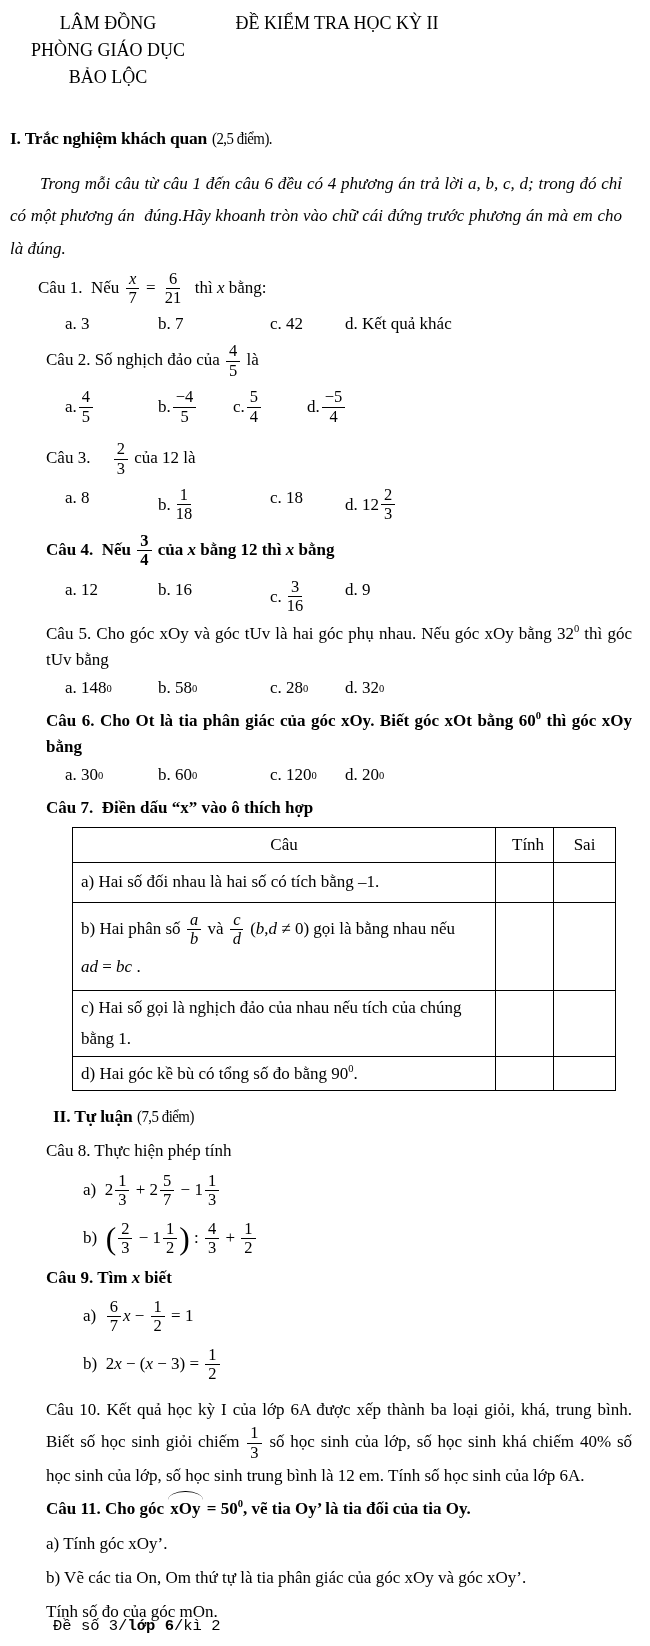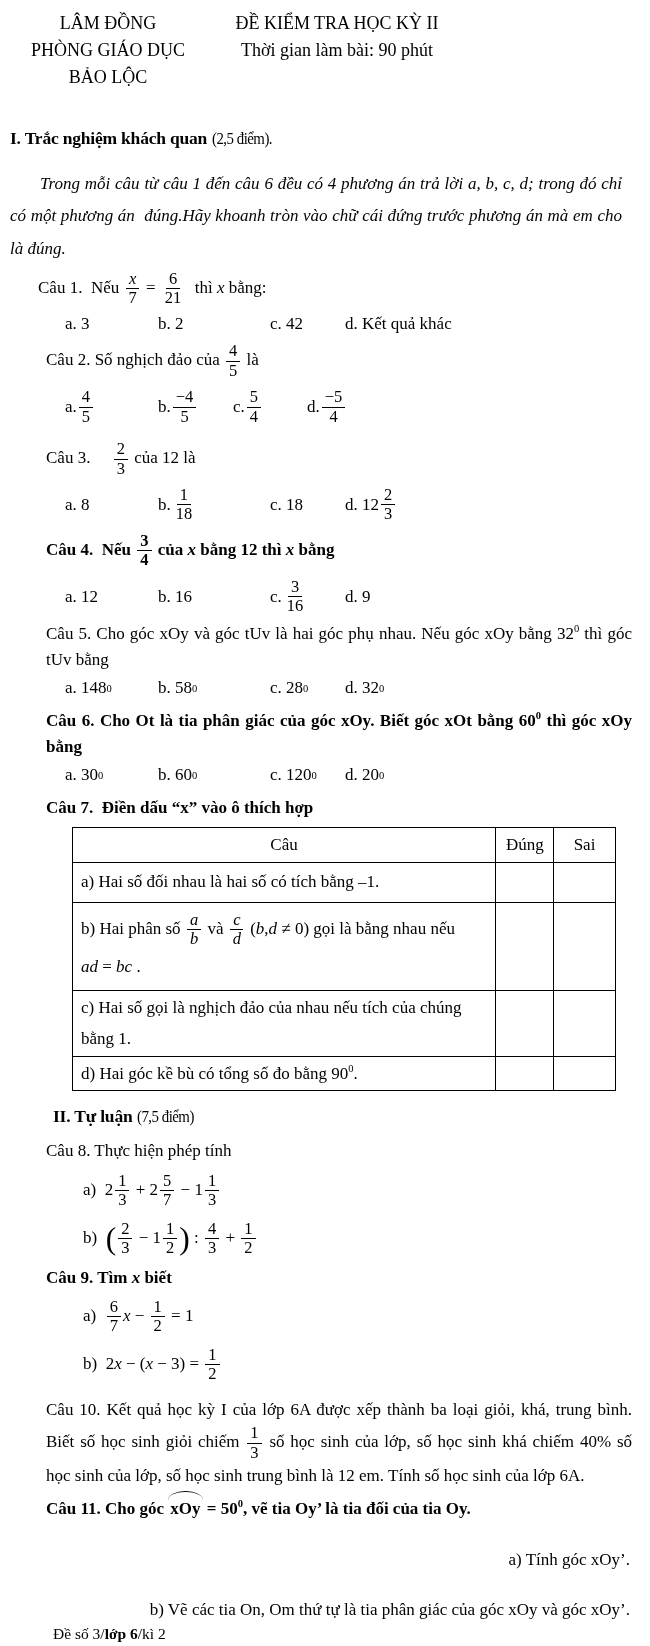--- a/index.html
+++ b/index.html
@@ -23,79 +23,78 @@
   .pts{display:inline-block;transform:scaleX(.85);transform-origin:left;letter-spacing:-0.6px;}
   .h2{margin:12px 0 0 43px;font-size:17.5px;}
   
   .intro{margin:16px 0 0 0;text-indent:30px;text-align:justify;font-style:italic;line-height:1.9;width:612px;}
   
   .stem{margin-left:36px;}
   .stem.q1{margin-left:28px;}
   .mt14{margin-top:4px;}.mt12{margin-top:12px;}.mt10{margin-top:6px;font-weight:bold;}.mt8{margin-top:8px;}.mt6{margin-top:6px;}.mt2{margin-top:2px;}
   .just{text-align:justify;width:586px;}
   
-  .opts{display:flex;align-items:center;padding-left:55px;}
+  .opts{display:flex;align-items:flex-start;padding-left:55px;}
   .o{display:inline-flex;align-items:center;white-space:nowrap;}
   .o-a{width:93px;}.o-b{width:112px;}.o-c{width:75px;}.o-d{flex:1;}
   .tight .o-b{width:75px;}.tight .o-c{width:74px;}
   
   .frac{display:inline-flex;flex-direction:column;align-items:center;vertical-align:middle;line-height:1.12;margin:1px 2px;text-align:center;font-size:97%;}
   .frac .num{display:block;padding:0 3px 0;border-bottom:1px solid #000;}
   .frac .den{display:block;padding:0 3px;}
   sup{font-size:62%;line-height:0;vertical-align:super;}
   .arc{position:relative;display:inline-block;padding:1px 2px 0;}
   .arc::before{content:"";position:absolute;left:0;right:0;top:-4px;height:8px;border-top:1.6px solid #000;border-radius:50% 50% 0 0/100% 100% 0 0;}
   .bigp{font-size:185%;line-height:0;vertical-align:middle;}
   
   .q7table{border-collapse:collapse;margin:6px 0 0 62px;table-layout:fixed;width:543px;}
   .q7table td{border:1.5px solid #000;padding:2px 8px;vertical-align:middle;overflow:hidden;}
-  .q7table .hd{text-align:center;height:30px;padding:2px 10px;}
+  .q7table .hd{text-align:center;height:30px;padding:2px 16px;}
   .row-a{height:40px;}
   .row-b{height:88px;}
   .row-b .cell-text{line-height:2.0;}
   .row-c{height:56px;margin-left:20px;}
   .row-c .cell-text{line-height:1.8;}
   .row-d{height:34px;}
   
   .subitem{margin-left:73px;}
-  .q11sub{margin-left:36px;margin-top:24px;text-align:right;}
-  
-  .footer{position:absolute;left:53px;bottom:0;font-size:15.5px;}
+  .q11sub{margin-left:36px;margin-top:8px;}
+  
+  .footer{position:absolute;left:53px;bottom:8px;font-size:15.5px;font-family:Liberation Mono, monospace;}
   i{font-style:italic;}
 </style>
 </head>
 <body>
 
 <div class="page">
 
   <div class="header">
     <div class="h-left">
       <div>LÂM ĐỒNG</div>
       <div>PHÒNG GIÁO DỤC BẢO LỘC</div>
     </div>
     <div class="h-right">
       <div>ĐỀ KIỂM TRA HỌC KỲ II</div>
-      <div>Thời gian làm bài: 90 phút</div>
     </div>
   </div>
 
   <div class="h1"><b>I. Trắc nghiệm khách quan</b> <span class="pts">(2,5 điểm).</span></div>
 
   <p class="intro">Trong mỗi câu từ câu 1 đến câu 6 đều có 4 phương án trả lời a, b, c, d; trong đó chỉ có một phương án &nbsp;đúng.Hãy khoanh tròn vào chữ cái đứng trước phương án mà em cho là đúng.</p>
 
   <div class="stem q1 mt14">Câu 1. &nbsp;Nếu <span class="frac">
         <span class="num"><i>x</i></span>
         <span class="den">7</span>
       </span> = <span class="frac">
         <span class="num">6</span>
         <span class="den">21</span>
       </span> &nbsp;thì <i>x</i> bằng:</div>
   <div class="opts mt2">
     <span class="o o-a">a. 3</span>
-    <span class="o o-b">b. 2</span>
+    <span class="o o-b">b. 7</span>
     <span class="o o-c">c. 42</span>
     <span class="o o-d">d. Kết quả khác</span>
   </div>
 
   <div class="stem mt14">Câu 2. Số nghịch đảo của <span class="frac">
         <span class="num">4</span>
         <span class="den">5</span>
       </span> là</div>
   <div class="opts tight mt6">
     <span class="o o-a">a. <span class="frac">
@@ -167,21 +166,21 @@
 
   <table class="q7table">
     <colgroup>
         <col style="width:423px">
         <col style="width:58px">
         <col style="width:62px">
       </colgroup>
     <tbody>
         <tr>
       <td class="hd">Câu</td>
-      <td class="hd">Đúng</td>
+      <td class="hd">Tính</td>
       <td class="hd">Sai</td>
     </tr>
     <tr class="row-a">
       <td><span class="cell-text">a) Hai số đối nhau là hai số có tích bằng –1.</span></td>
       <td></td>
       <td></td>
     </tr>
     <tr class="row-b">
       <td><span class="cell-text">b) Hai phân số <span class="frac">
                 <span class="num"><i>a</i></span>

